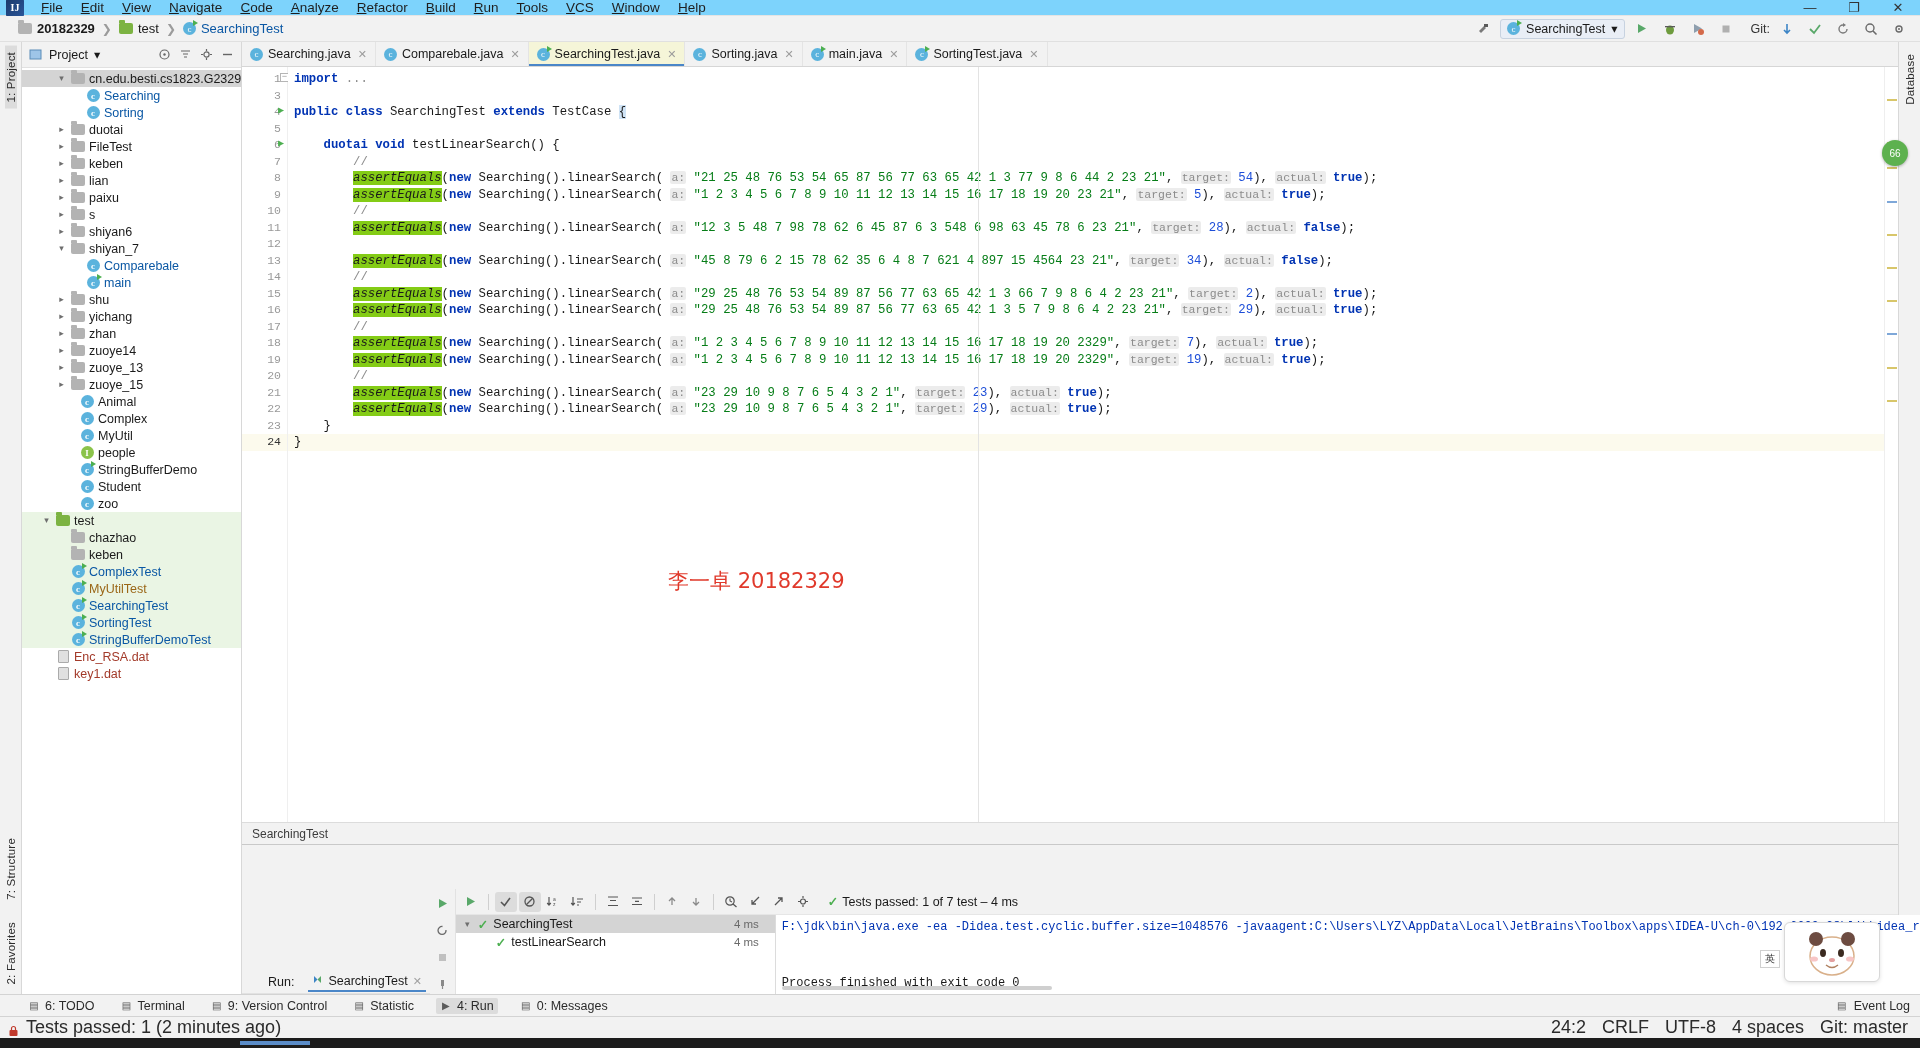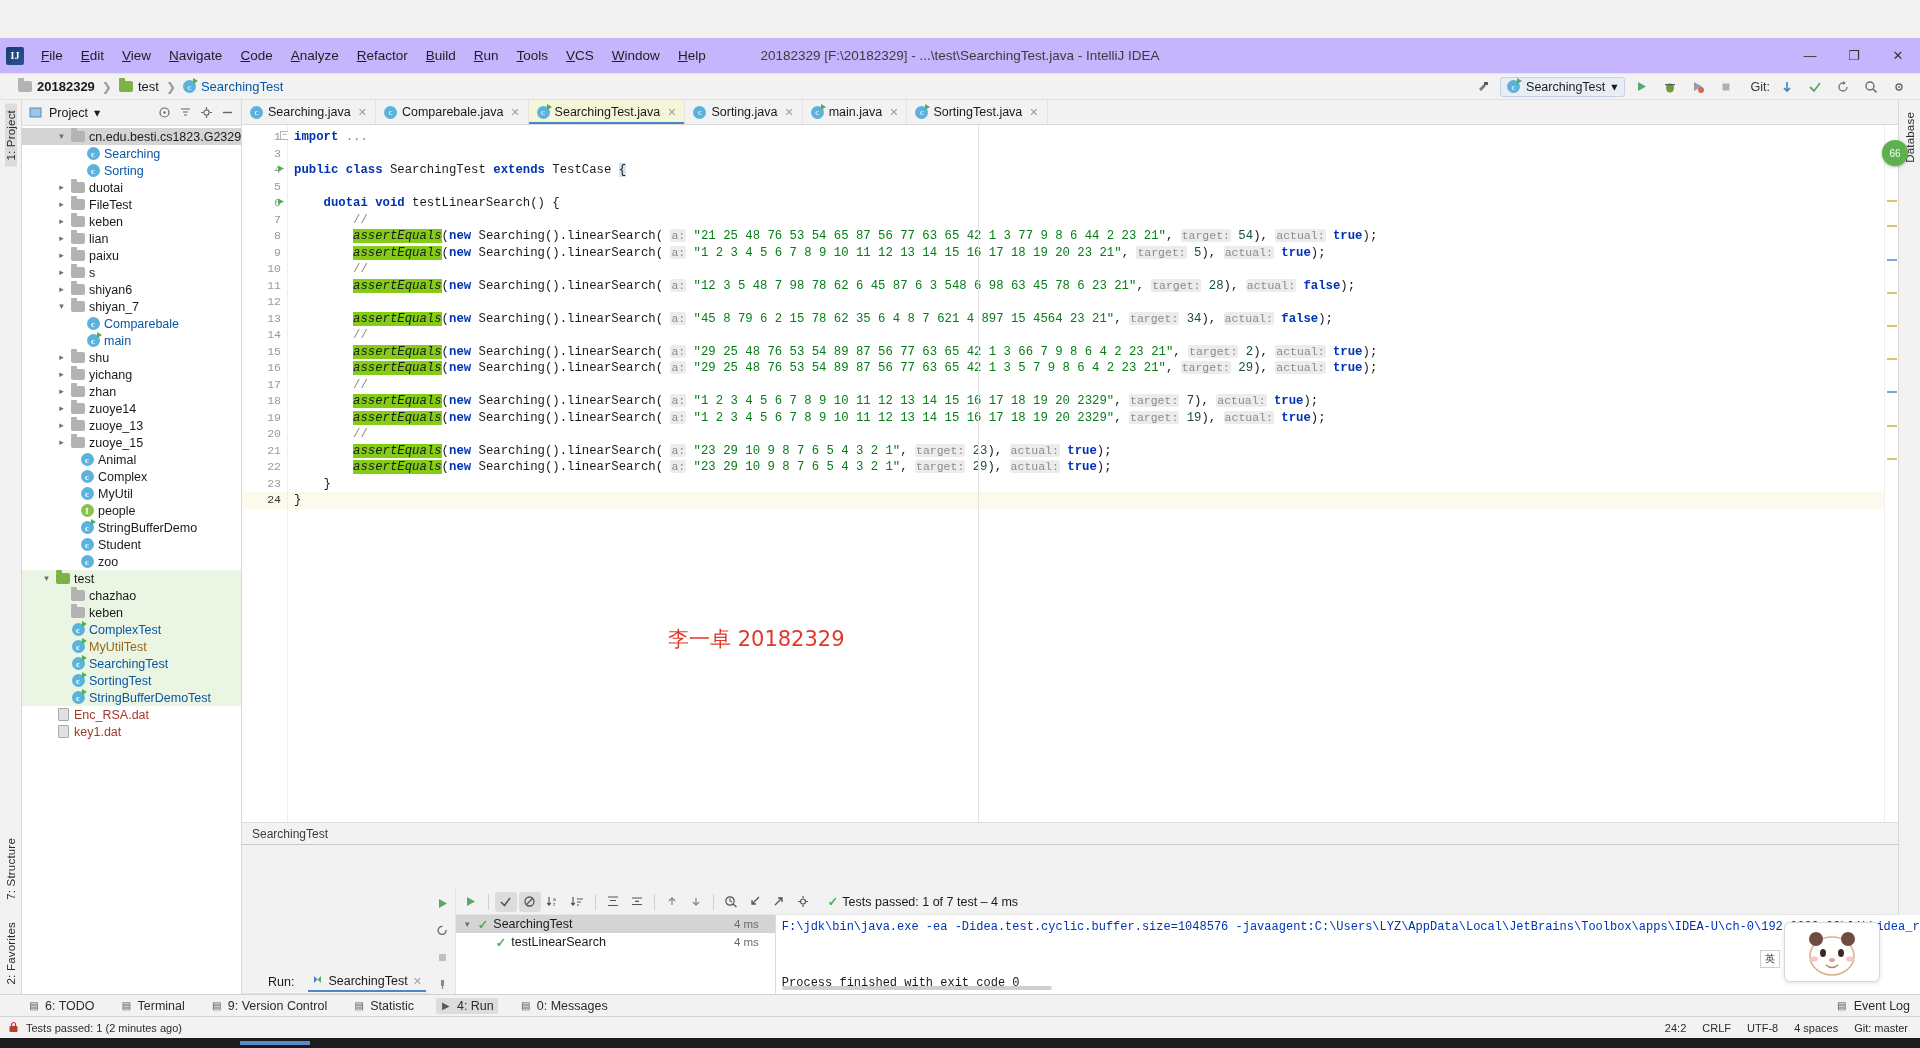--- a/index.html
+++ b/index.html
@@ -10,22 +10,22 @@
     background: #f2f2f2;
     font-family: "Liberation Sans", sans-serif;
     font-size: 13px;
     color: #1a1a1a;
     -webkit-font-smoothing: antialiased;
   }
   .app { width: 1920px; height: 1048px; display: flex; flex-direction: column; background:#f2f2f2; }
 
   
   .titlebar {
-    height: 36px; background: #c4b5fd; display: flex; align-items: center;
-    position: relative; border-bottom: 1px solid #e4e4e4; margin-top: 38px;
+    height: 16px; background: #7dd3fc; display: flex; align-items: center;
+    position: relative; border-bottom: 1px solid #e4e4e4;
   }
   .ij-logo {
     width: 18px; height: 18px; margin: 0 8px 0 6px; border-radius: 2px;
     background: linear-gradient(135deg,#1b3a6b 0%,#2a5599 100%);
     color: #fff; font-size: 10px; font-weight: bold; display:flex; align-items:center; justify-content:center;
     font-family:"Liberation Serif", serif;
   }
   .menubar { display: flex; align-items: center; gap: 0px; }
   .menu-item {
     padding: 4px 9px; font-size: 13.5px; color: #1f1f1f; cursor: default; white-space: nowrap;
@@ -140,21 +140,21 @@
   }
   .code {
     flex:1; min-width:0; position:relative; overflow:hidden;
     font-family:"Liberation Mono", monospace; font-size:12.3px; padding-top:4px;
     background:#fff;
   }
   .cline { height:16.5px; line-height:16.5px; white-space:pre; padding-left:6px; }
   .cline.cur { background:#fcfaed; }
   .kw { color:#0033b3; font-weight:bold; }
   .str { color:#067d17; }
-  .num { color:#14532d; }
+  .num { color:#1d4ed8; }
   .cmt { color:#8c8c8c; }
   .mth { color:#1a1a1a; }
   .stat-hl { background:#84cc16; font-style:italic; color:#1a1a1a; }
   .param { background:#ececec; color:#8c8c8c; font-size:11.5px; border-radius:2px; padding:0 1px; }
   .brace-hl { background:#cfe3f5; }
   .watermark {
     position:absolute; left:380px; top:500px; color:#e0392b; font-size:21px;
     font-family:"DejaVu Sans", sans-serif; white-space:nowrap;
   }
   .vsplit { position:absolute; top:0; bottom:0; width:1px; background:#e3e3e3; }
@@ -200,21 +200,21 @@
     height:22px; background:#f2f2f2; border-top:1px solid #d3d3d3; display:flex; align-items:center;
     padding-left:24px; gap:18px; font-size:12.5px; color:#2b2b2b; flex:none;
   }
   .bs-item { display:flex; align-items:center; gap:5px; padding:1px 4px;}
   .bs-item.active { background:#dcdcdc; border-radius:2px;}
   .bs-right { margin-left:auto; display:flex; align-items:center; gap:6px; padding-right:10px;}
 
   
   .statusbar {
     height:22px; background:#f2f2f2; border-top:1px solid #d3d3d3; display:flex; align-items:center;
-    padding-left:8px; font-size:11px; color:#2b2b2b; flex:none;
+    padding-left:8px; font-size:18px; color:#2b2b2b; flex:none;
   }
   .sb-right { margin-left:auto; display:flex; align-items:center; gap:16px; padding-right:12px;}
   .sb-lock { width:12px;height:13px;}
 
   
   .taskbar { height:10px; background:#1c1c1c; flex:none; display:flex; align-items:center;}
   .tb-seg{height:4px;background:#5a8cc8;width:70px;margin-left:240px;}
 
   
   .float-badge {
@@ -248,21 +248,20 @@
         <div class="menu-item"><u>C</u>ode</div>
         <div class="menu-item"><u>A</u>nalyze</div>
         <div class="menu-item"><u>R</u>efactor</div>
         <div class="menu-item"><u>B</u>uild</div>
         <div class="menu-item"><u>R</u>un</div>
         <div class="menu-item"><u>T</u>ools</div>
         <div class="menu-item"><u>V</u>CS</div>
         <div class="menu-item"><u>W</u>indow</div>
         <div class="menu-item"><u>H</u>elp</div>
       </div>
-    <div class="title-text">20182329 [F:\20182329] - ...\test\SearchingTest.java - IntelliJ IDEA</div>
     <div class="win-controls">
       <div class="win-btn">—</div>
       <div class="win-btn">❐</div>
       <div class="win-btn close">✕</div>
     </div>
   </div>
 
   <div class="navbar">
     <div class="crumb bold">
       <span class="ic-folder"></span>

